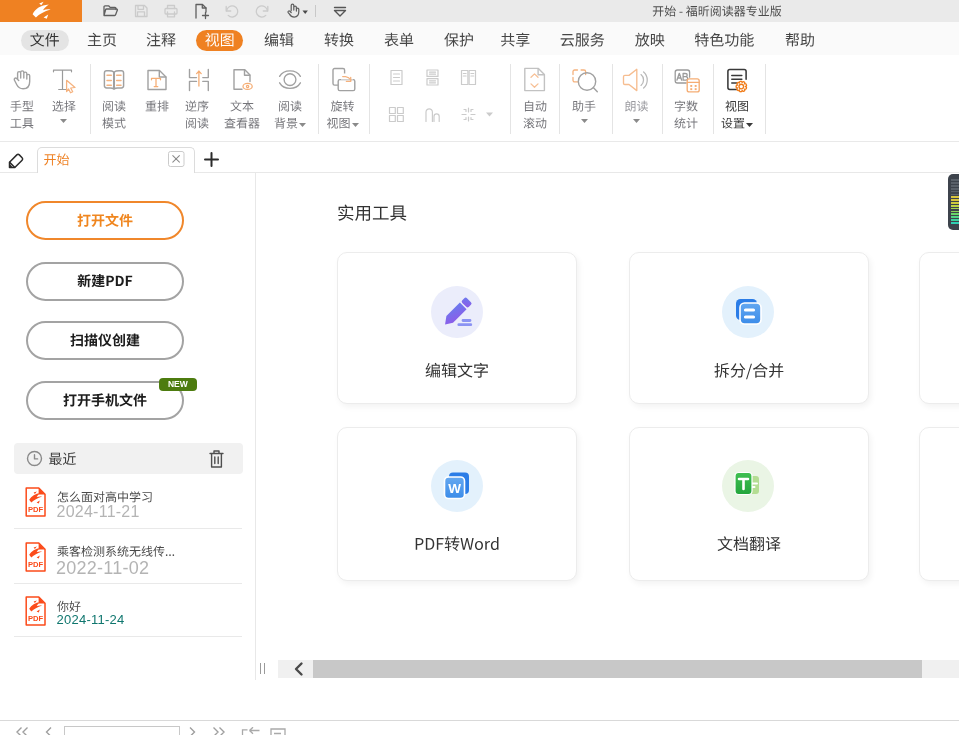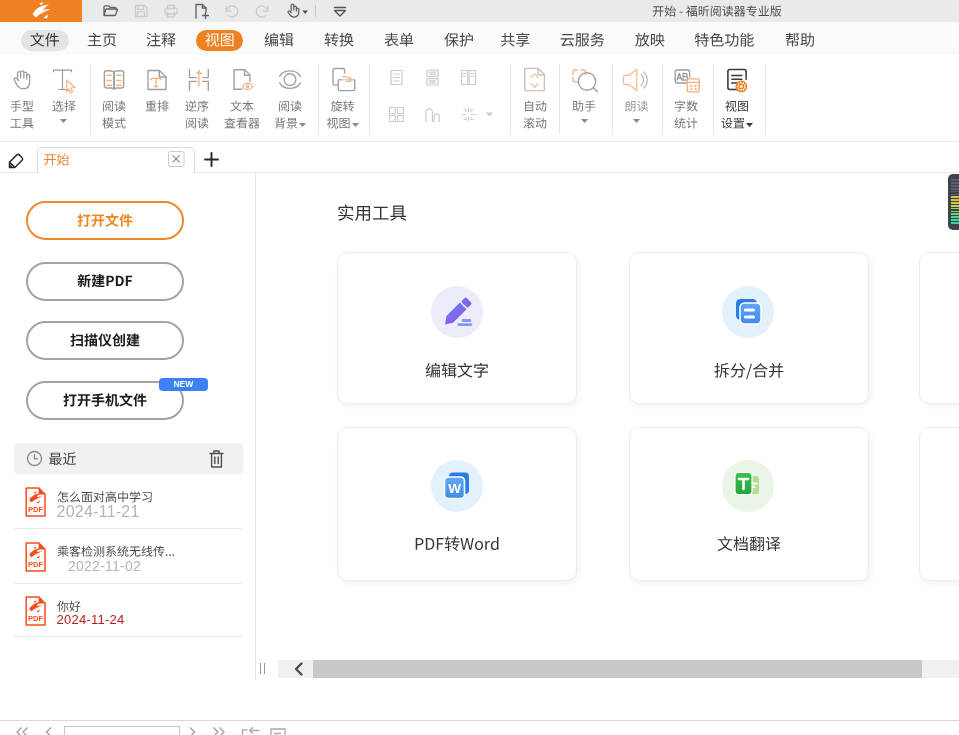--- a/index.html
+++ b/index.html
@@ -25,29 +25,29 @@
 
 <div class="abs" style="left:0;top:142px;width:959px;height:31px;background:#fff;border-bottom:1px solid #e8e8e8"></div>
 <div class="abs" style="left:36.6px;top:146.6px;width:158px;height:26.4px;background:#fff;border:1px solid #dcdcdc;border-bottom:none;border-radius:5px 5px 0 0"></div>
 
 <div class="abs" style="left:255px;top:173px;width:1px;height:507px;background:#e8e8e8"></div>
 
 <div class="abs" style="left:26px;top:201px;width:158px;height:39px;border:2px solid #f0872b;border-radius:19.5px"></div>
 <div class="abs" style="left:26px;top:261.5px;width:158px;height:39px;border:2px solid #a3a3a3;border-radius:19.5px"></div>
 <div class="abs" style="left:26px;top:321px;width:158px;height:39px;border:2px solid #a3a3a3;border-radius:19.5px"></div>
 <div class="abs" style="left:26px;top:380.5px;width:158px;height:39px;border:2px solid #a3a3a3;border-radius:19.5px"></div>
-<div class="abs" style="left:158.8px;top:377.5px;width:49px;height:13px;background:#3b82f6;border-radius:4px;color:#fff;font-size:8.5px;font-weight:bold;text-align:center;line-height:13.5px">NEW</div>
+<div class="abs" style="left:158.8px;top:377.5px;width:38px;height:13px;background:#4d7c0f;border-radius:4px;color:#fff;font-size:8.5px;font-weight:bold;text-align:center;line-height:13.5px">NEW</div>
 
 <div class="abs" style="left:14px;top:443px;width:229px;height:31px;background:#f1f1f1;border-radius:4px"></div>
 <div class="abs" style="left:14px;top:528px;width:228px;height:1px;background:#e9e9e9"></div>
 <div class="abs" style="left:14px;top:582.5px;width:228px;height:1px;background:#e9e9e9"></div>
 <div class="abs" style="left:14px;top:635.5px;width:228px;height:1px;background:#e9e9e9"></div>
 <div class="abs" style="left:56.5px;top:503px;font-size:16px;letter-spacing:.25px;color:#b4b4b4">2024-11-21</div>
-<div class="abs" style="left:68px;top:557.5px;font-size:14px;letter-spacing:.25px;color:#b4b4b4">2022-11-02</div>
-<div class="abs" style="left:56.5px;top:612px;font-size:13px;letter-spacing:.25px;color:#b91c1c">2024-11-24</div>
+<div class="abs" style="left:56px;top:557.5px;font-size:18px;letter-spacing:.25px;color:#b4b4b4">2022-11-02</div>
+<div class="abs" style="left:56.5px;top:612px;font-size:13px;letter-spacing:.25px;color:#0f766e">2024-11-24</div>
 
 <div class="abs" style="left:337px;top:252px;width:240px;height:152px;background:#fff;border:1px solid #ececec;border-radius:10px;box-shadow:2px 3px 6px rgba(0,0,0,.05)"></div>
 <div class="abs" style="left:629px;top:252px;width:240px;height:152px;background:#fff;border:1px solid #ececec;border-radius:10px;box-shadow:2px 3px 6px rgba(0,0,0,.05)"></div>
 <div class="abs" style="left:919px;top:252px;width:240px;height:152px;background:#fff;border:1px solid #ececec;border-radius:10px;box-shadow:2px 3px 6px rgba(0,0,0,.05)"></div>
 <div class="abs" style="left:337px;top:427px;width:240px;height:154px;background:#fff;border:1px solid #ececec;border-radius:10px;box-shadow:2px 3px 6px rgba(0,0,0,.05)"></div>
 <div class="abs" style="left:629px;top:427px;width:240px;height:154px;background:#fff;border:1px solid #ececec;border-radius:10px;box-shadow:2px 3px 6px rgba(0,0,0,.05)"></div>
 <div class="abs" style="left:919px;top:427px;width:240px;height:154px;background:#fff;border:1px solid #ececec;border-radius:10px;box-shadow:2px 3px 6px rgba(0,0,0,.05)"></div>
 
 <div class="abs" style="left:948px;top:174px;width:11px;height:56px;background:#3d434c;border-radius:5px 0 0 5px">
     <div style="position:absolute;left:3px;top:5.2px;width:8px;height:1.8px;background:#596069"></div>

